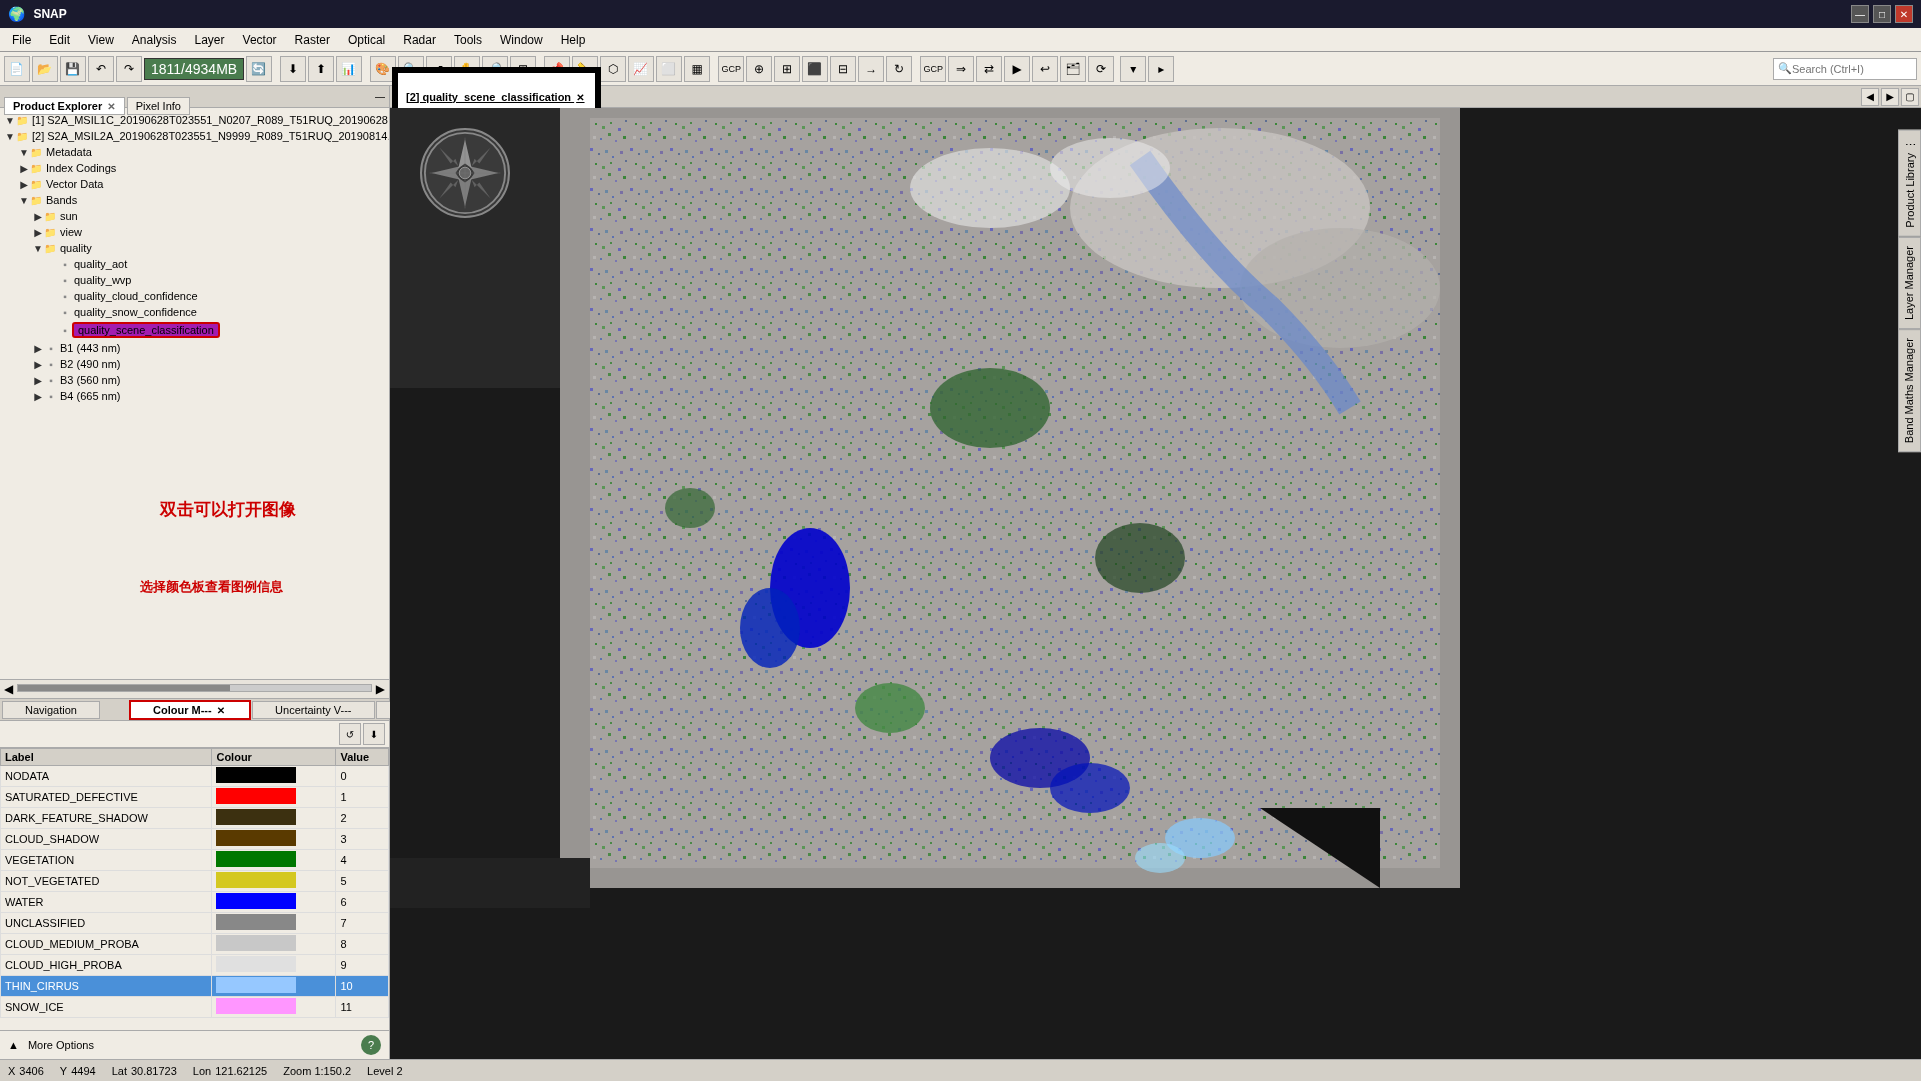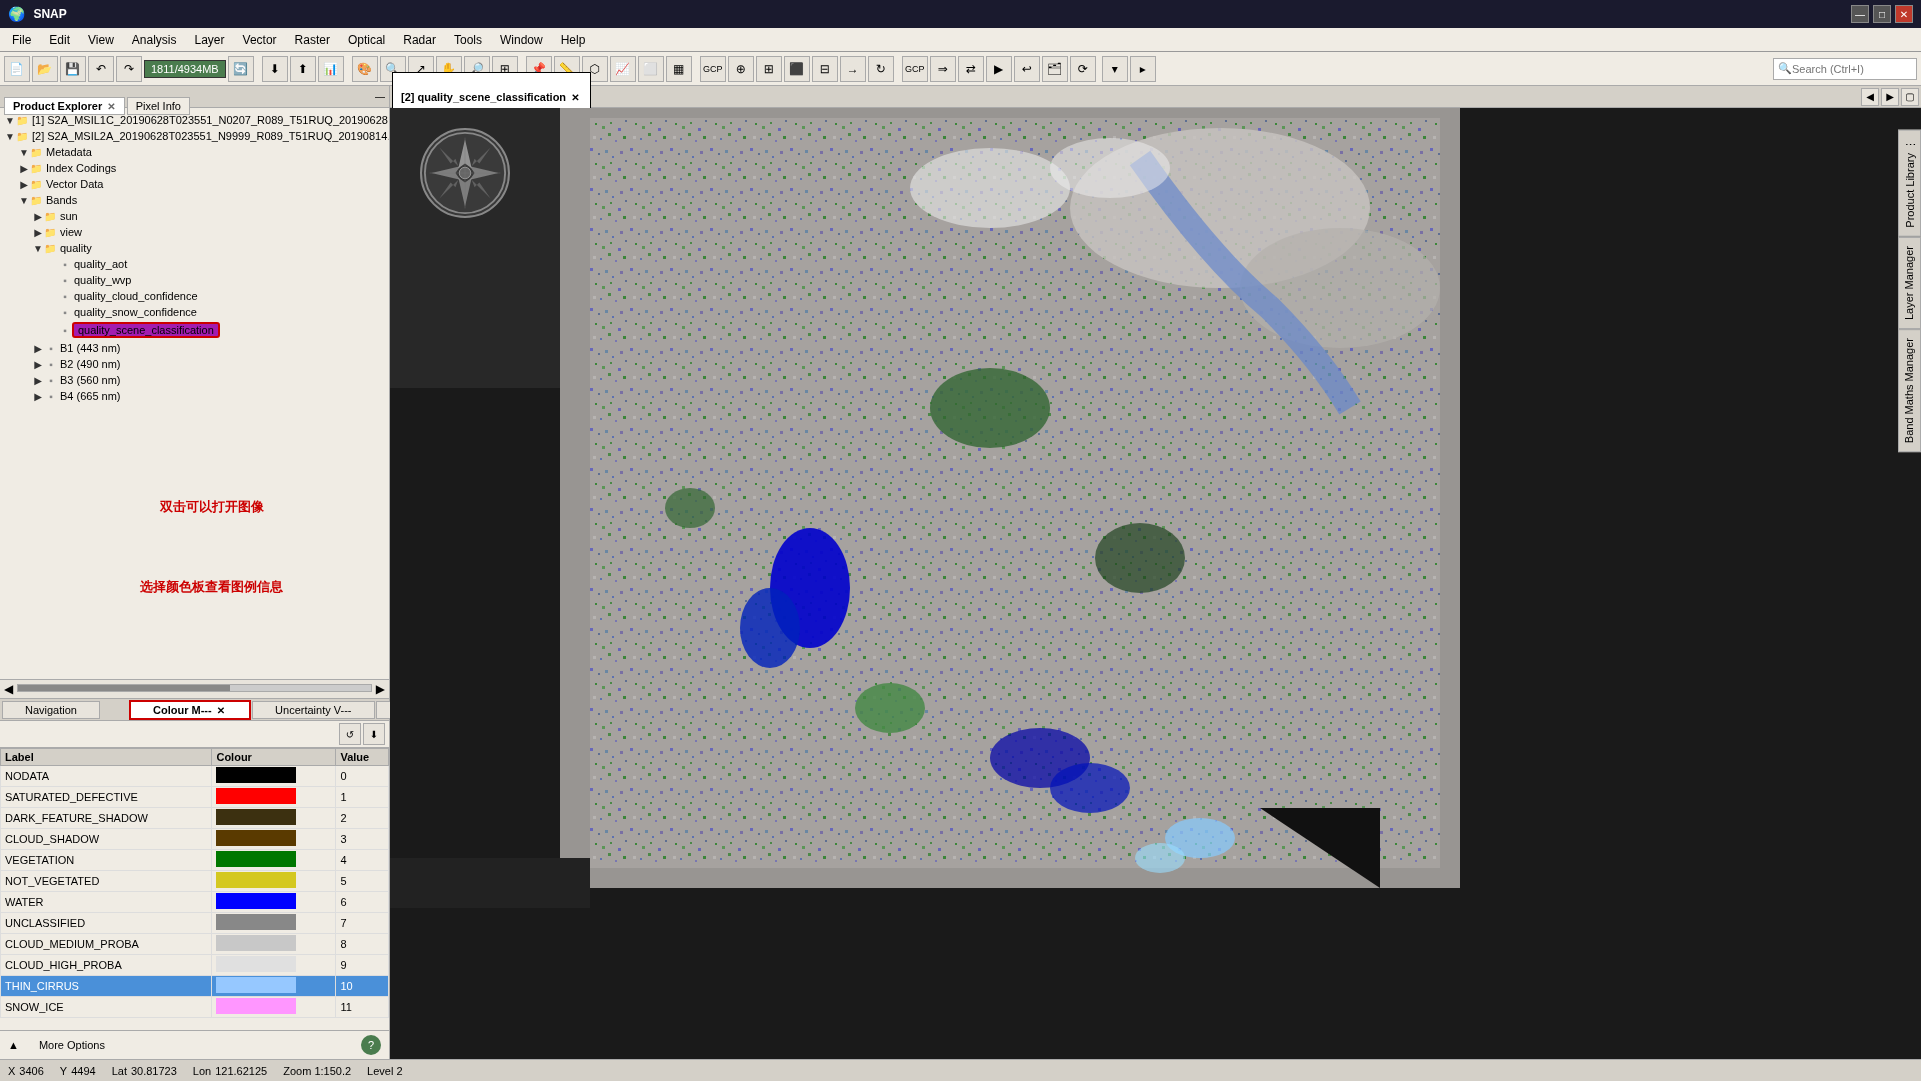--- a/index.html
+++ b/index.html
@@ -12,21 +12,21 @@
     .title-btn { width: 18px; height: 18px; background: #555; border: 1px solid #888; color: #fff; font-size: 10px; display: flex; align-items: center; justify-content: center; cursor: pointer; }
     
     
     #menu-bar { display: flex; align-items: center; background: #f0ece4; height: 24px; padding: 4px 4px; border-bottom: 1px solid #999; gap: 2px; }
     .menu-item { padding: 2px 8px; font-size: 12px; cursor: pointer; }
     
     
     #toolbar { display: flex; align-items: center; background: #f0ece4; height: 34px; padding: 2px 4px; border-bottom: 1px solid #aaa; gap: 2px; flex-wrap: nowrap; overflow: hidden; }
     .tb-btn { width: 26px; height: 26px; background: #e8e4dc; border: 1px solid #aaa; display: flex; align-items: center; justify-content: center; cursor: pointer; font-size: 12px; }
     .tb-separator { width: 4px; height: 26px; }
-    .tb-label { background: #4a7c4e; color: #fff; padding: 2px 6px; font-size: 11px; border: 1px solid #333; min-width: 80px; text-align: center; }
+    .tb-label { background: #4a7c4e; color: #fff; padding: 2px 6px; font-size: 14px; border: 1px solid #333; min-width: 80px; text-align: center; }
     .tb-search { display: flex; align-items: center; margin-left: auto; border: 1px solid #aaa; background: #fff; padding: 1px 4px; height: 22px; }
     .tb-search input { border: none; outline: none; font-size: 11px; width: 120px; background: transparent; }
     
     
     #main { display: flex; height: calc(1081px - 28px - 24px - 34px - 22px); }
     
     
     #left-panel { width: 390px; display: flex; flex-direction: column; border-right: 1px solid #aaa; background: #f0ece4; }
     
     
@@ -64,21 +64,21 @@
     #colour-table th { background: #d4d0c8; border: 1px solid #aaa; padding: 2px 4px; text-align: left; font-size: 11px; position: sticky; top: 0; }
     #colour-table td { border: 1px solid #ddd; padding: 1px 4px; font-size: 11px; }
     .colour-swatch { width: 80px; height: 16px; display: inline-block; }
     .row-selected { background: #4a90d9; color: #fff; }
     #more-options { display: flex; align-items: center; padding: 4px 8px; border-top: 1px solid #aaa; font-size: 11px; cursor: pointer; }
     #help-btn { margin-left: auto; width: 20px; height: 20px; border-radius: 50%; background: #4a7c4e; color: #fff; display: flex; align-items: center; justify-content: center; font-size: 11px; cursor: pointer; }
     
     
     #right-panel { flex: 1; display: flex; flex-direction: column; position: relative; }
     #view-tabs { display: flex; align-items: center; background: #d4d0c8; height: 22px; padding: 0 2px; border-bottom: 1px solid #aaa; }
-    .view-tab { padding: 18px 8px; font-size: 11px; background: #f0ece4; border: 1px solid #000000; cursor: pointer; }
+    .view-tab { padding: 18px 8px; font-size: 11px; background: #f0ece4; border: 6px solid #000000; cursor: pointer; text-decoration: underline; }
     .view-tab.active { background: #fff; font-weight: bold; }
     .view-tab-close { font-size: 10px; cursor: pointer; padding: 0 2px; }
     #view-arrows { margin-left: auto; display: flex; gap: 2px; }
     .view-arrow-btn { width: 18px; height: 18px; background: #e8e4dc; border: 1px solid #aaa; display: flex; align-items: center; justify-content: center; cursor: pointer; font-size: 10px; }
     
     
     #image-area { flex: 1; background: #2a2a2a; position: relative; overflow: hidden; }
     
     
     #nav-compass { position: absolute; top: 20px; left: 30px; width: 90px; height: 90px; }
@@ -338,21 +338,21 @@
 
       <div style="display:flex; justify-content:space-between; border-top:1px solid #aaa; padding:2px 4px; background:#e8e4dc;">
         <span style="cursor:pointer; font-size:12px;">◀</span>
         <div style="flex:1; height:8px; background:#ccc; margin:2px 4px; border:1px solid #aaa; position:relative;">
           <div style="position:absolute; left:0; width:60%; height:100%; background:#888;"></div>
         </div>
         <span style="cursor:pointer; font-size:12px;">▶</span>
       </div>
 
       <div style="position:relative; height:0; overflow:visible;">
-        <div style="position:absolute; top:-200px; left:160px; color:#cc0000; font-size:13px; font-weight:bold; pointer-events:none; white-space:nowrap;">双击可以打开图像</div>
+        <div style="position:absolute; top:-200px; left:160px; color:#cc0000; font-size:17px; font-weight:bold; pointer-events:none; white-space:nowrap;">双击可以打开图像</div>
         <div style="position:absolute; top:-120px; left:140px; color:#cc0000; font-size:13px; font-weight:bold; pointer-events:none; white-space:nowrap;">选择颜色板查看图例信息</div>
       </div>
     </div>
 
     <div id="bottom-panel">
       <div id="nav-tabs">
         <div class="nav-tab">Navigation</div>
         <div class="nav-tab active" style="border: 2px solid #cc0000; background:#fff;margin-left:28px;">Colour M--- <span class="nav-tab-close">✕</span></div>
         <div class="nav-tab">Uncertainty V---</div>
         <div class="nav-tab">World View</div>
@@ -434,21 +434,21 @@
                   <td>SNOW_ICE</td>
                   <td><span class="colour-swatch" style="background-color: rgb(255, 150, 255);"></span></td>
                   <td>11</td>
                 </tr>
               </tbody>
           </table>
         </div>
 
         <div id="more-options">
           <span>▲</span>
-          <span style="margin-left:20px;">More Options</span>
+          <span style="margin-left:9px;">More Options</span>
           <div id="help-btn">?</div>
         </div>
       </div>
     </div>
   </div>
 
   <div id="right-panel">
 
     <div id="view-tabs">
       <div class="view-tab active">

